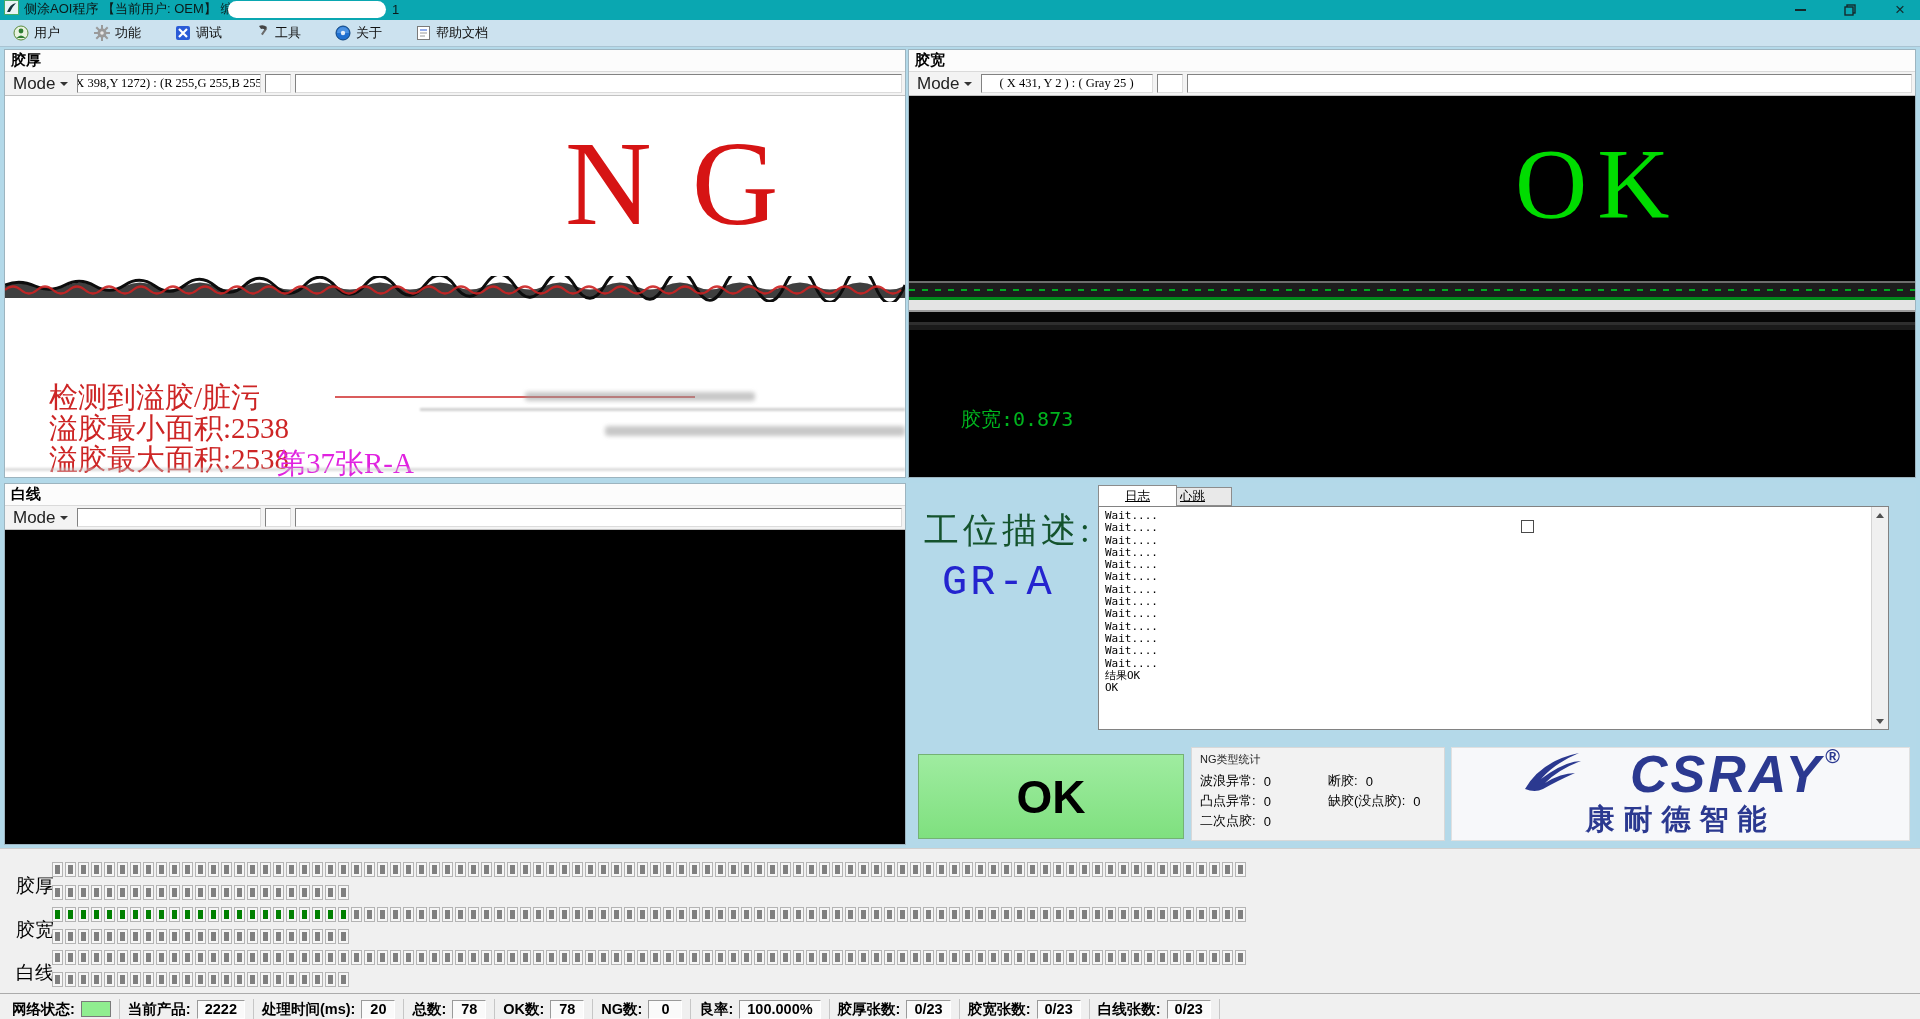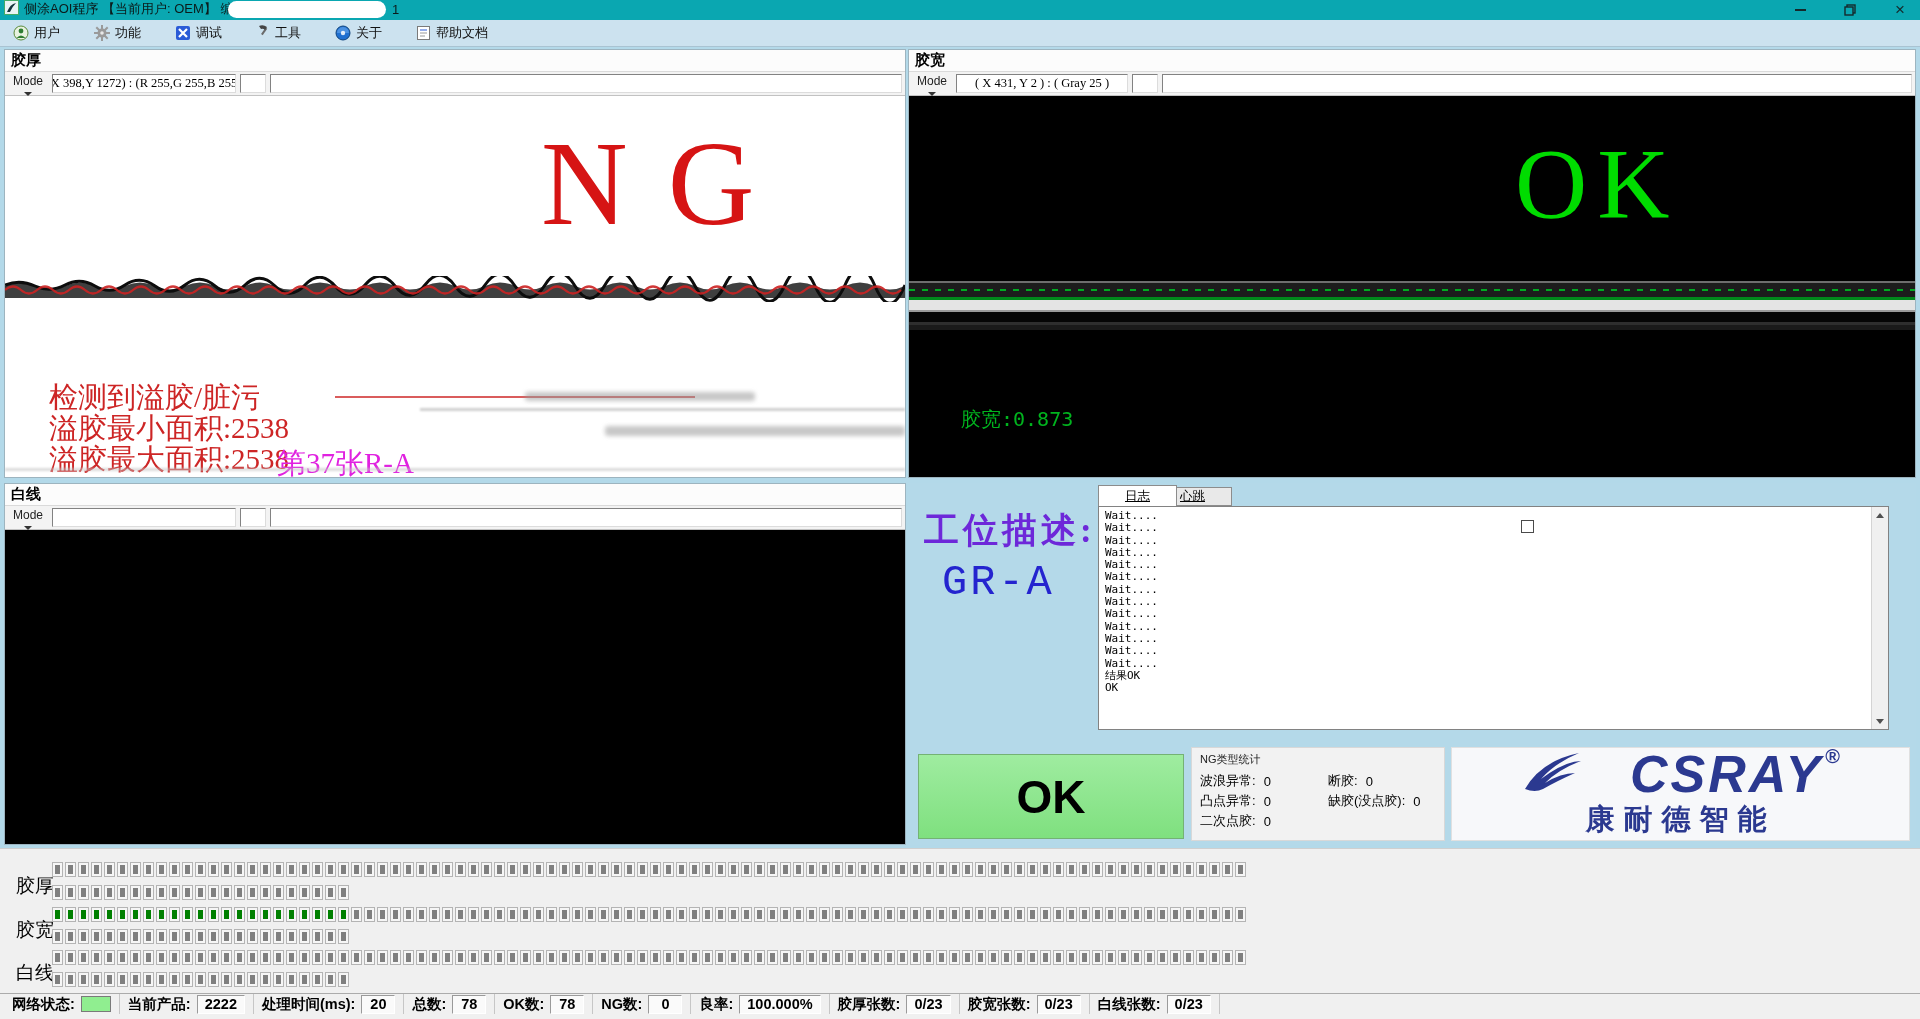--- a/index.html
+++ b/index.html
@@ -25,31 +25,31 @@
     display:flex;align-items:center;gap:16px;padding-left:4px;}
   .menu-item{display:flex;align-items:center;gap:5px;padding:2px 9px;font-size:13px;color:#111;cursor:default;}
   .menu-item svg{display:block;}
 
   
   .panel{background:#fff;border:1px solid #9db4bf;}
   .panel-header{height:22px;background:#fcfcfc;border-bottom:1px solid #dadada;
     font-size:15px;color:#000;display:flex;align-items:center;padding-left:6px;
     font-family:"Liberation Serif",serif;font-weight:600;}
   .modebar{height:24px;background:#f3f3f3;border-bottom:1px solid #c2c2c2;display:flex;align-items:center;gap:4px;padding:0 3px;}
-  .modebtn{height:19px;padding:0 5px;display:flex;align-items:center;gap:4px;font-size:12px;color:#222;background:#f3f3f3;cursor:default;flex-direction:column;}
+  .modebtn{height:19px;padding:0 5px;display:flex;align-items:center;gap:4px;font-size:17px;color:#222;background:#f3f3f3;cursor:default;}
   .modearrow{width:0;height:0;border-left:4px solid transparent;border-right:4px solid transparent;border-top:4px solid #333;}
   .txtbox{height:19px;background:#fff;border:1px solid #828282;border-right-color:#dcdcdc;border-bottom-color:#dcdcdc;
     font-size:12.5px;color:#000;display:flex;align-items:center;justify-content:center;
     font-family:"Liberation Serif",serif;white-space:nowrap;overflow:hidden;}
   .imgarea{position:relative;overflow:hidden;}
 
   
   #panel-jiaohou{left:4px;top:49px;width:902px;height:429px;}
   #jiaohou-img{width:900px;height:381px;background:#fff;}
-  #ng-text{left:536px;top:28px;font-family:"Liberation Serif",serif;font-size:120px;line-height:120px;
+  #ng-text{left:560px;top:28px;font-family:"Liberation Serif",serif;font-size:120px;line-height:120px;
     color:#d61414;letter-spacing:40px;font-weight:400;}
   #ng-band{left:0;top:180px;width:900px;height:26px;}
   #ng-overlay{left:44px;top:286px;font-family:"Liberation Serif",serif;font-size:29px;line-height:31px;color:#cd2525;}
   #ng-magenta{left:272px;top:348px;font-family:"Liberation Serif",serif;font-size:29px;color:#e021e0;}
   .smudge{background:#9a9a9a;filter:blur(2px);opacity:.55;border-radius:3px;}
   #ng-strike1{left:330px;top:300px;width:360px;height:2px;background:#cd2525;opacity:.75;}
   #ng-strike2{left:415px;top:312px;width:485px;height:3px;background:#8a8a8a;opacity:.4;filter:blur(1px);}
   #ng-bottomwave{left:0;top:372px;width:900px;height:3px;background:#c4c4c4;opacity:.6;filter:blur(1px);}
 
   
@@ -60,21 +60,21 @@
   #stripes{left:0;top:185px;width:1006px;}
   .stripe{width:100%;}
   #measure-text{left:52px;top:310px;font-family:"DejaVu Sans Mono",monospace;font-size:20px;color:#00b41e;}
 
   
   #panel-baixian{left:4px;top:483px;width:902px;height:362px;}
   #baixian-img{width:900px;height:314px;background:#000;}
 
   
   #station{left:908px;top:483px;width:1008px;height:362px;background:#b4d9e9;}
-  #station-label{left:16px;top:24px;font-size:35px;color:#6d28d9;font-family:"Liberation Serif",serif;font-weight:700;letter-spacing:4px;}
+  #station-label{left:16px;top:24px;font-size:35px;color:#14532d;font-family:"Liberation Serif",serif;font-weight:400;letter-spacing:4px;}
   #station-value{left:34px;top:76px;font-size:42px;color:#2424cf;font-family:Liberation Mono, monospace;letter-spacing:3px;}
   .tab{position:absolute;top:2px;height:21px;padding:0 26px;font-size:12.5px;display:flex;align-items:center;
     border:1px solid #8c8c8c;cursor:default;text-decoration:underline;}
   #tab-log{left:190px;background:#fff;border-bottom:none;z-index:3;}
   #tab-heartbeat{left:245px;background:#e9e9e9;height:19px;top:4px;z-index:1;}
   #logbox{left:190px;top:23px;width:791px;height:224px;background:#fff;border:1px solid #828282;z-index:2;
     padding:3px 6px;font-family:"DejaVu Sans Mono",monospace;font-size:11px;line-height:12.3px;color:#000;overflow:hidden;}
   .log-line{white-space:pre;}
   #log-checkbox{left:613px;top:37px;width:13px;height:13px;background:#fff;border:1px solid #4a4a4a;z-index:4;}
   #log-scroll{left:963px;top:24px;width:17px;height:222px;background:#f0f0f0;border-left:1px solid #d4d4d4;z-index:4;
@@ -100,21 +100,21 @@
   
   #progress{left:0;top:848px;width:1920px;height:145px;background:#f0f0f0;border-top:1px solid #cfcfcf;}
   .prog-label{position:absolute;left:16px;font-size:19px;color:#000;font-family:"Liberation Serif",serif;}
   .prog-line{position:absolute;left:52px;display:flex;gap:2px;}
   .sq{width:11px;height:15px;border:1px solid #b4b4b4;background:#f6f6f6;display:flex;align-items:center;justify-content:center;}
   .sq i{display:block;width:5px;height:9px;background:#7f7f7f;}
   .sq.green i{background:#008000;}
 
   
   #statusbar{left:0;top:993px;width:1920px;height:26px;background:#f0f0f0;border-top:1px solid #ababab;
-    display:flex;align-items:flex-start;gap:0;padding-left:4px;}
+    display:flex;align-items:flex-end;gap:0;padding-left:4px;}
   .status-item{display:flex;align-items:center;gap:6px;padding:0 8px;height:20px;border-right:1px solid #c6c6c6;}
   .status-label{font-size:14.5px;font-weight:700;color:#000;white-space:nowrap;}
   .status-value{min-width:34px;padding:0 7px;height:19px;display:flex;align-items:center;justify-content:center;
     background:#fafafa;border:1px solid #9a9a9a;border-right-color:#fff;border-bottom-color:#fff;
     font-size:14.5px;font-weight:700;color:#000;white-space:nowrap;}
   #net-swatch{width:30px;height:16px;background:#90ee90;border:1px solid #7a7a7a;}
 </style>
 </head>
 <body>
 

